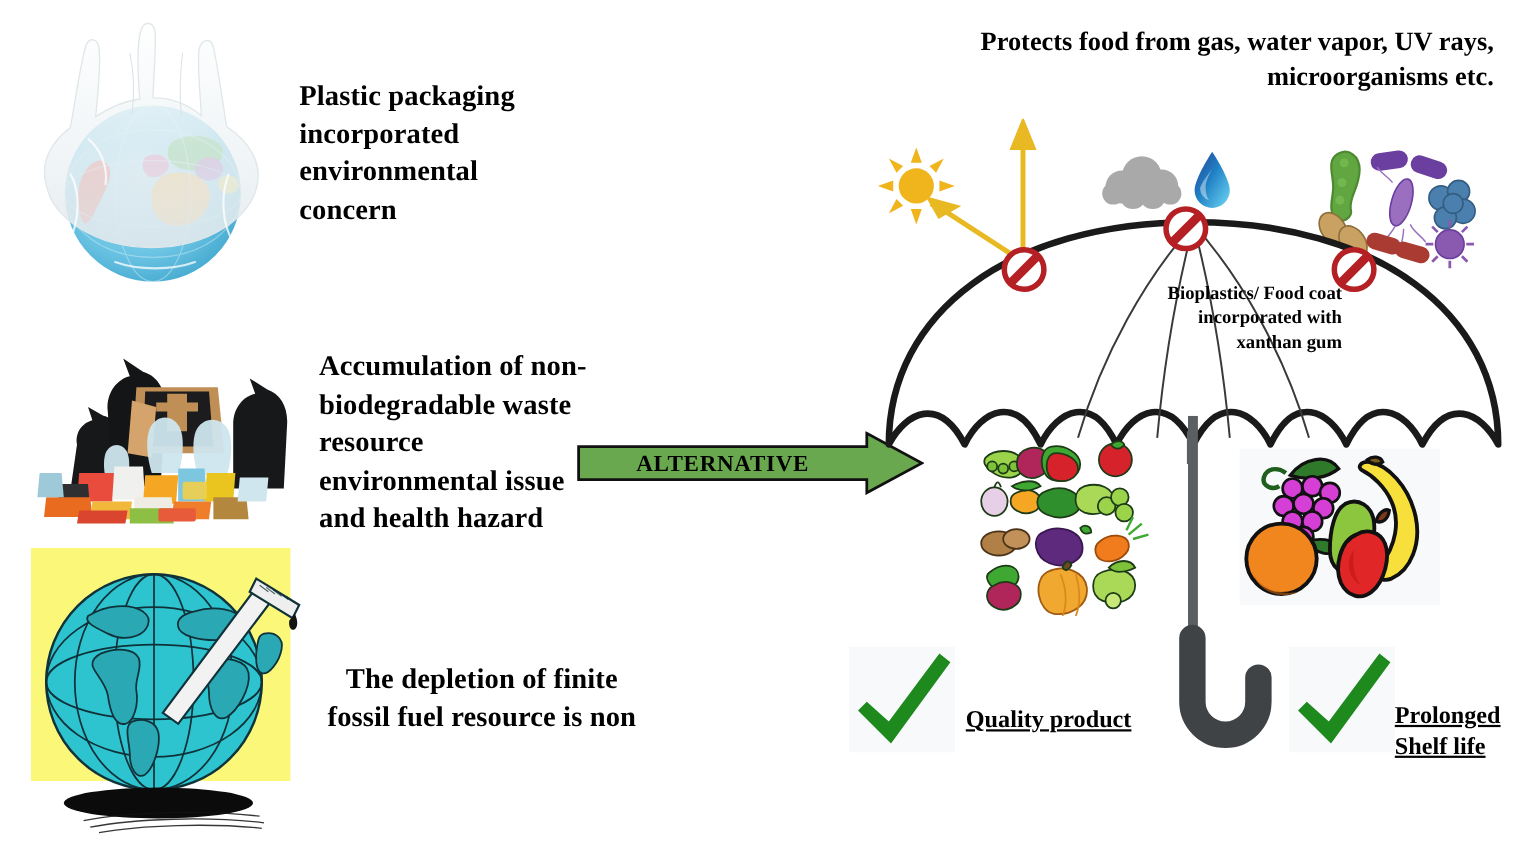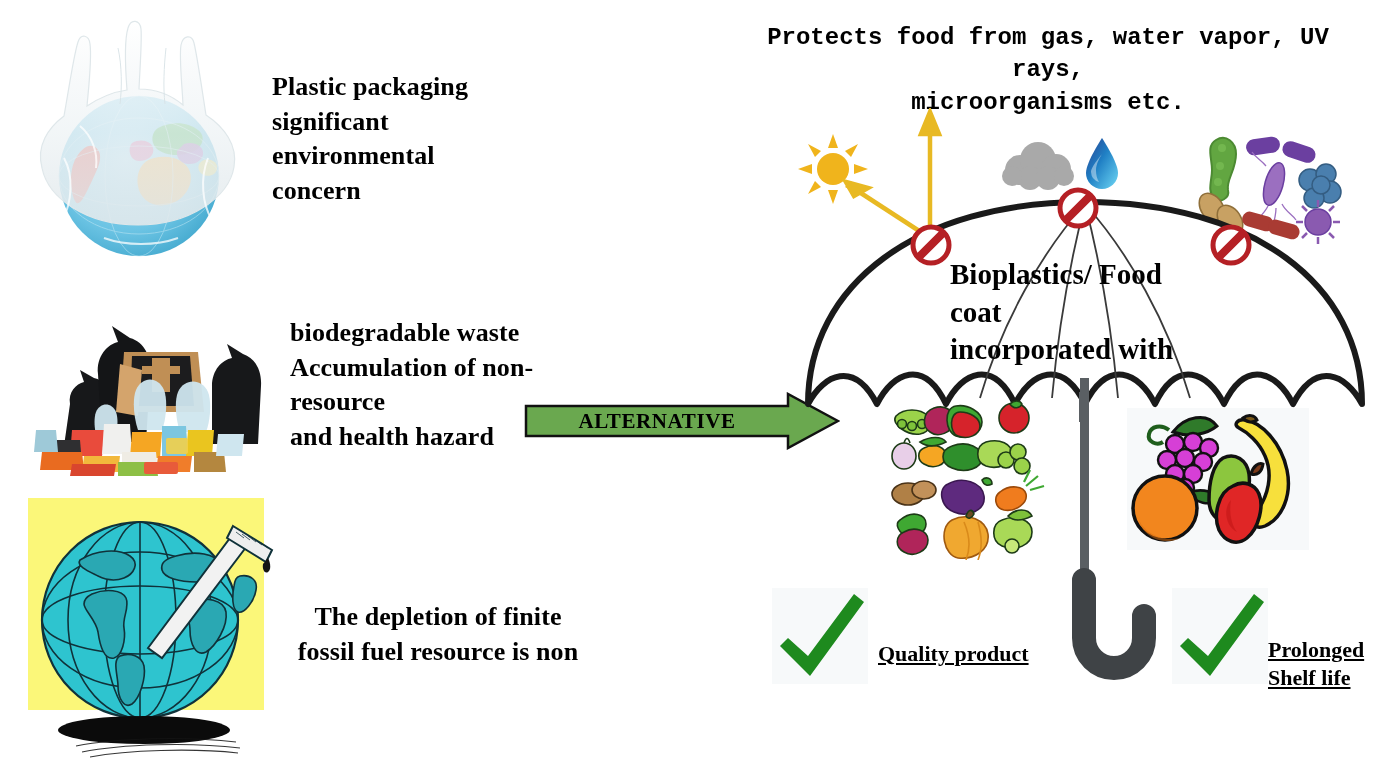--- a/index.html
+++ b/index.html
@@ -4,24 +4,24 @@
 <style>
   html,body{margin:0;padding:0;background:#fff;}
   body{width:1379px;height:776px;position:relative;overflow:hidden;
        font-family:"Liberation Serif",serif;color:#000;}
   .abs{position:absolute;}
 
   
   .ltext{font-weight:bold;font-size:26px;line-height:1.33;letter-spacing:.1px;}
 
   
-  .headline{font-weight:bold;font-size:24px;line-height:1.35;text-align:center;font-family:Liberation Mono, monospace;}
-
-  
-  .umb-label{font-weight:bold;font-size:29px;line-height:1.30;text-align:left;}
+  .headline{font-weight:bold;font-size:24px;line-height:1.35;text-align:right;}
+
+  
+  .umb-label{font-weight:bold;font-size:17px;line-height:1.30;text-align:right;}
 
   
   .blabel{font-weight:bold;font-size:22px;line-height:1.25;text-decoration:underline;}
 
   
   .arrow-text{font-weight:bold;font-size:21px;letter-spacing:.6px;
               font-family:"Liberation Serif",serif;text-align:center;}
 
   
   .tile{background:#f7f9fa;}
@@ -79,21 +79,21 @@
     </g>
     <g stroke="#d7e2e6" stroke-width="1" fill="none" opacity=".9">
       <path d="M110 40c4 18 4 40 2 56"></path>
       <path d="M158 40c-2 18-3 40-1 56"></path>
     </g>
   </svg>
 </div>
 
 <div class="abs ltext" style="left:272px;top:70px;width:250px;">
   <div>Plastic packaging</div>
-  <div>significant</div>
+  <div>incorporated</div>
   <div>environmental concern</div>
 </div>
 
 <div class="abs" style="left:12px;top:312px;width:262px;height:166px;">
   <svg width="262" height="166" viewBox="0 0 262 166">
 
     <path d="M58 92c-2-12 6-20 14-22l-4-12 14 8c10 2 16 12 15 26l-3 42H52z" fill="#17181a"></path>
     <path d="M86 62c-2-18 10-30 20-32l-6-16 18 12c14 4 22 18 20 38l-4 66H90z" fill="#141517"></path>
     <path d="M200 74c0-16 10-26 20-28l-5-14 16 10c12 4 19 16 18 32l-3 58h-46z" fill="#17181a"></path>
 
@@ -128,23 +128,24 @@
     <g fill="#f2cf4a" opacity=".9">
       <rect x="154" y="126" width="22" height="16" rx="2"></rect>
     </g>
     <g fill="#e85b3a">
         <rect x="132" y="150" width="34" height="12" rx="2"></rect>
       </g>
   </svg>
 </div>
 
 <div class="abs ltext" style="left:290px;top:316px;width:250px;">
+  <div>Accumulation of non-</div>
   <div>biodegradable waste</div>
-  <div>Accumulation of non-</div>
   <div>resource</div>
+  <div>environmental issue</div>
   <div>and health hazard</div>
 </div>
 
 <div class="abs" style="left:28px;top:498px;width:250px;height:262px;">
   <svg width="250" height="262" viewBox="0 0 250 262">
     <rect x="0" y="0" width="236" height="212" fill="#fbf779"></rect>
     <circle cx="112" cy="122" r="98" fill="#2ec4cf" stroke="#10323a" stroke-width="2.2"></circle>
     <g stroke="#10323a" stroke-width="1.6" fill="none">
       <ellipse cx="112" cy="122" rx="98" ry="34"></ellipse>
       <ellipse cx="112" cy="122" rx="98" ry="68"></ellipse>
@@ -354,20 +355,21 @@
 <div class="abs" style="left:1208px;top:222px;width:46px;height:46px;">
   <svg width="46" height="46" viewBox="0 0 46 46">
     <circle cx="23" cy="23" r="18" fill="#ffffff" stroke="#b52025" stroke-width="5"></circle>
     <rect x="19" y="3" width="8" height="40" rx="1" transform="rotate(45 23 23)" fill="#b52025"></rect>
   </svg>
 </div>
 
 <div class="abs umb-label" style="left:950px;top:256px;width:270px;">
   <div>Bioplastics/ Food coat</div>
   <div>incorporated with</div>
+  <div>xanthan gum</div>
 </div>
 
 <div class="abs" style="left:890px;top:398px;width:160px;height:162px;">
   <svg width="160" height="162" viewBox="0 0 160 162">
 
     <g stroke="#1d3b17" stroke-width="1.6">
       <path d="M6 18c8-8 24-8 32 0 6 6 2 16-8 18-12 2-30-10-24-18z" fill="#9bd34a"></path>
       <circle cx="12" cy="26" r="4.5" fill="#7ec23a"></circle>
         <circle cx="22" cy="28" r="4.5" fill="#7ec23a"></circle>
       <circle cx="32" cy="26" r="4.5" fill="#7ec23a"></circle>

